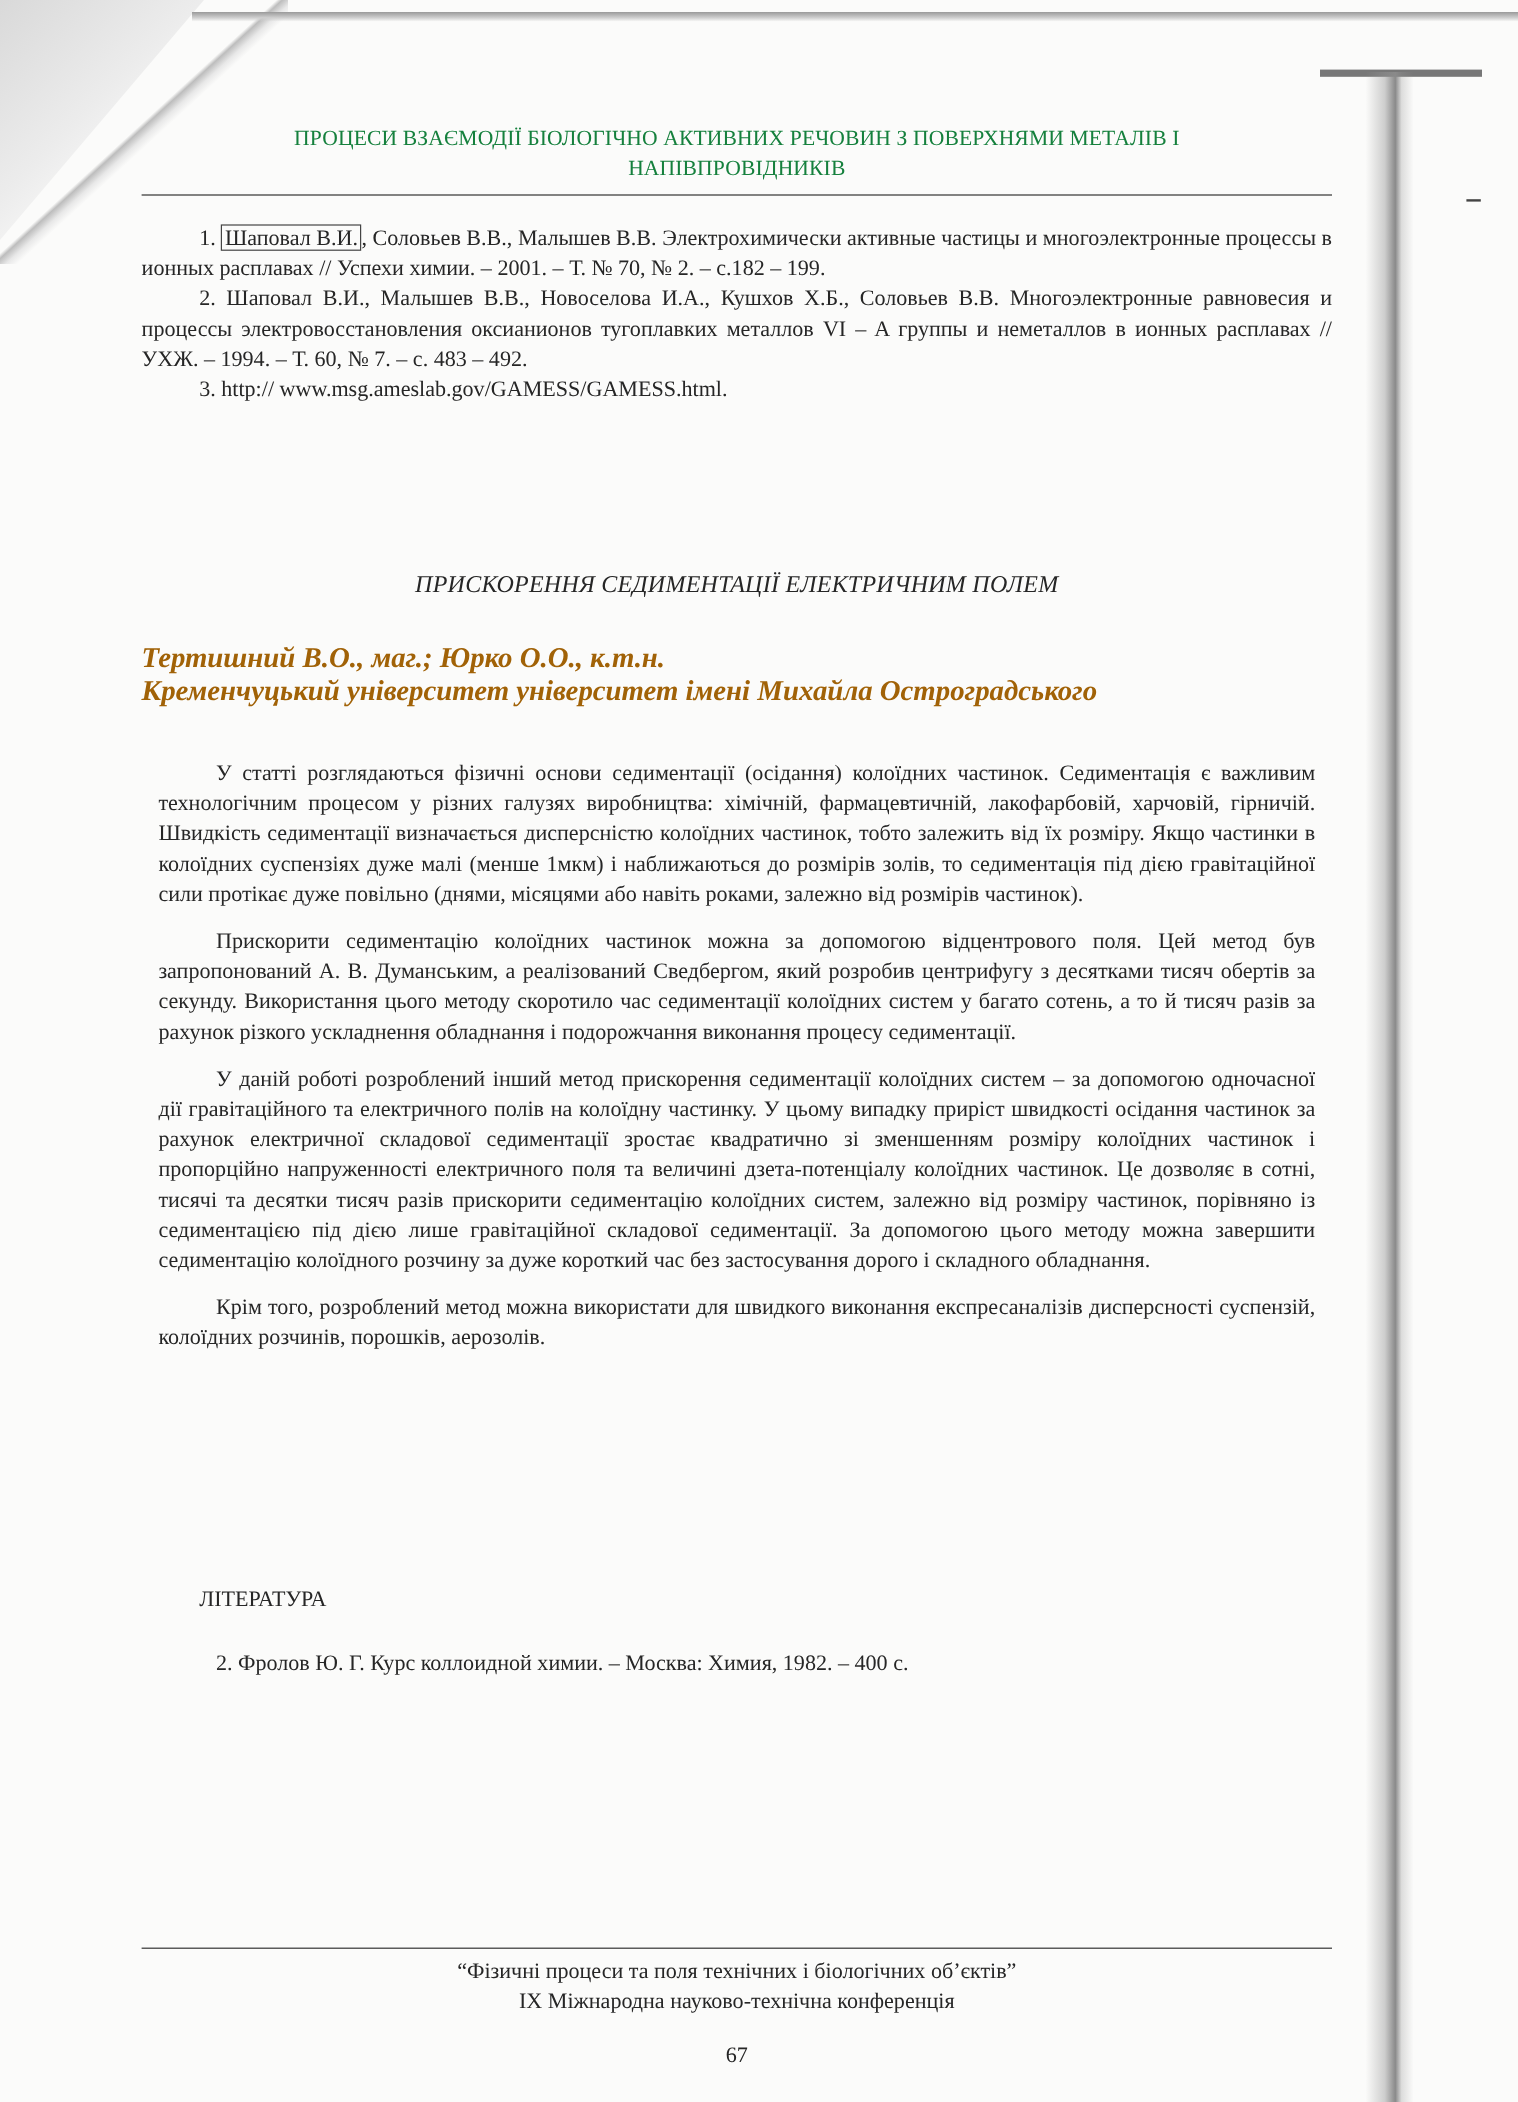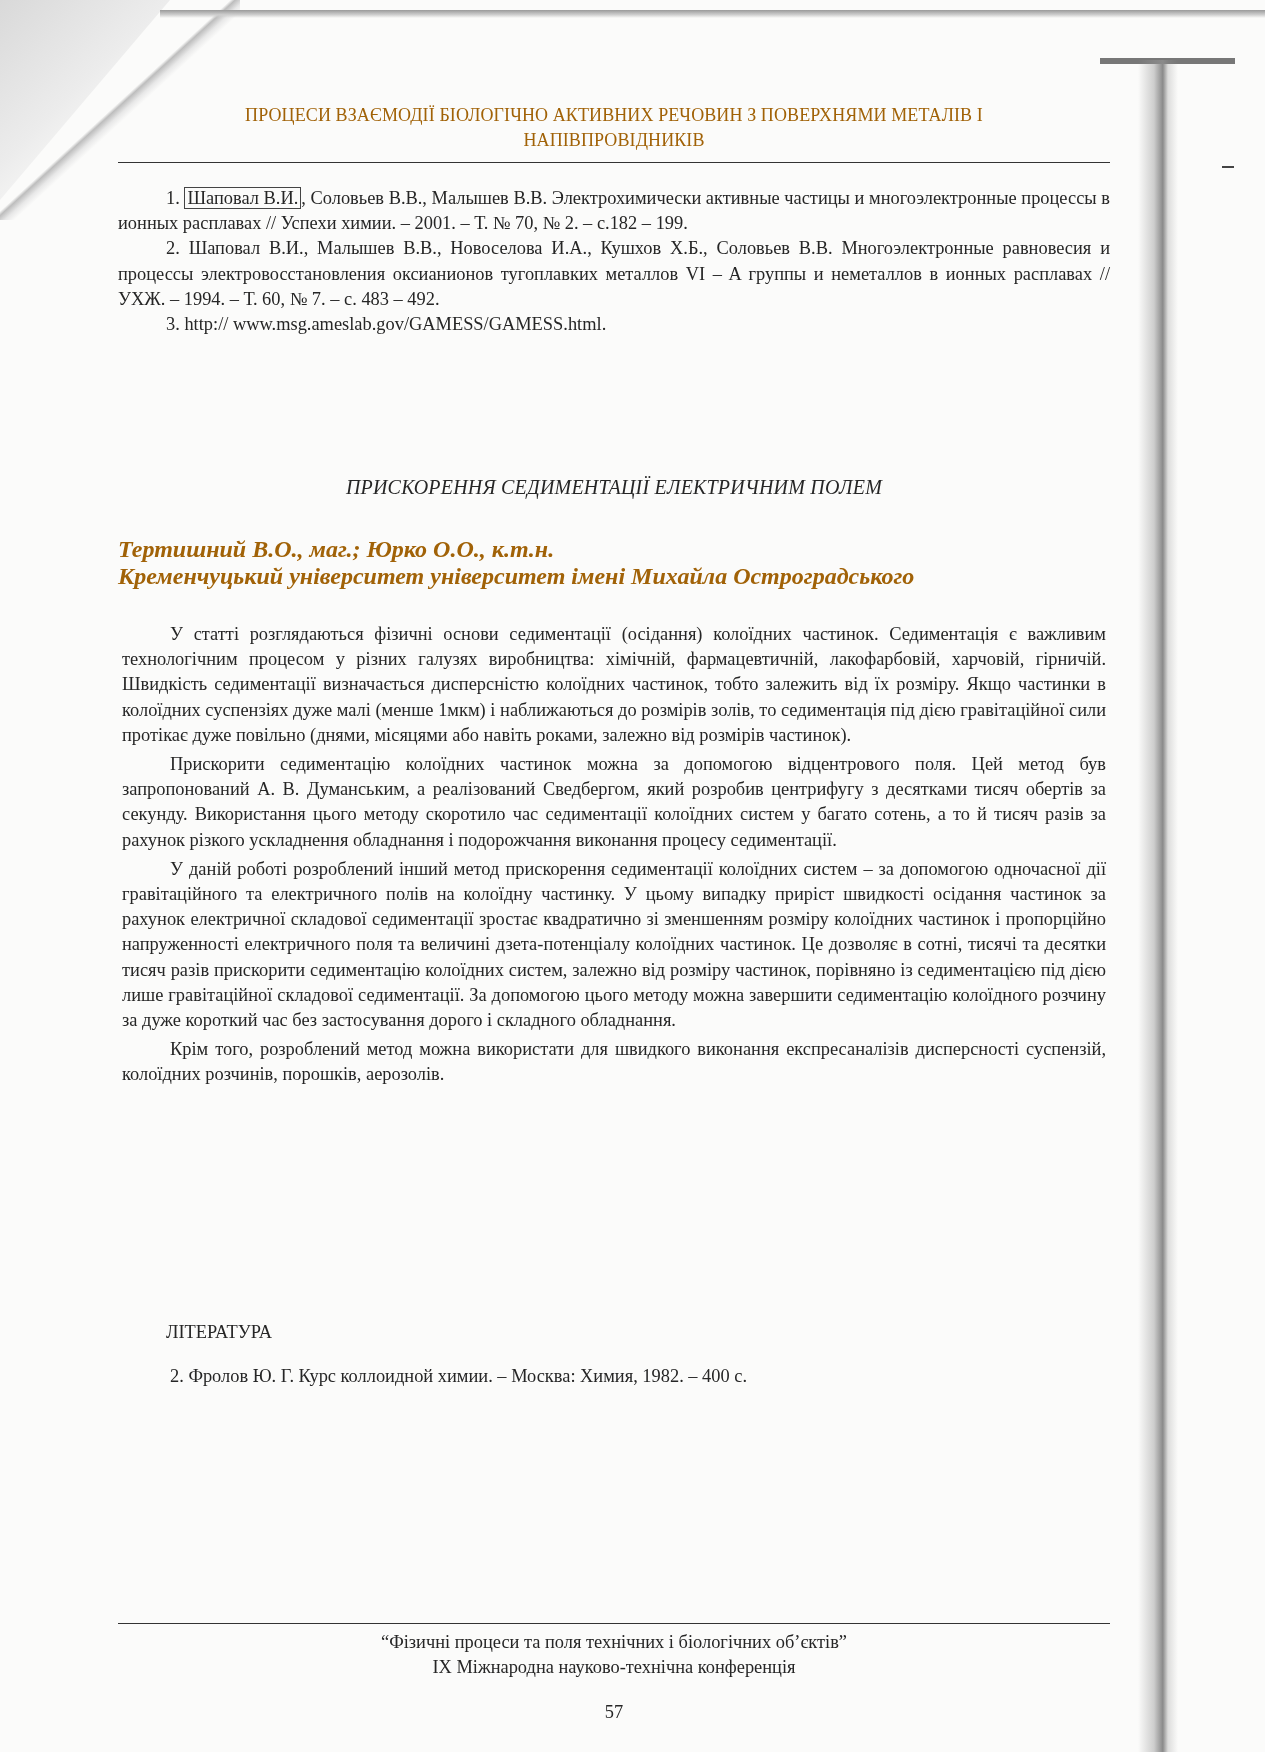--- a/index.html
+++ b/index.html
@@ -29,26 +29,26 @@
   }
   .binding-cap {
     position: absolute; left: 1100px; top: 58px; width: 135px; height: 6px;
     background: #777;
   }
   .margin-dash { position: absolute; left: 1222px; top: 166px; width: 12px; height: 2px; background: #444; }
 
   .page { position: absolute; left: 118px; top: 0; width: 992px; }
   .running-head {
     position: absolute; top: 103px; left: 0; width: 992px; text-align: center;
-    font-size: 18px; line-height: 25px; letter-spacing: .1px; color: #a16207;
+    font-size: 18px; line-height: 25px; letter-spacing: .1px; color: #15803d;
   }
   .head-rule { position: absolute; top: 162px; left: 0; width: 992px; height: 1px; background: #333; }
 
   .body-text { font-size: 18.4px; line-height: 25.2px; text-align: justify; color: #262626; }
-  .para { text-indent: 48px; margin: 4px; font-family: Liberation Serif, serif; }
+  .para { text-indent: 48px; margin: 14px; font-family: Liberation Serif, serif; }
   .refs-top { position: absolute; top: 186px; left: 0; width: 992px; }
   .ref-num { text-indent: 48px; margin: 0; }
   .boxed { border: 1px solid #444; padding: 0 2px; }
 
   .article-title {
     position: absolute; top: 476px; left: 0; width: 992px; text-align: center;
     font-style: italic; font-size: 20px; letter-spacing: .2px; color: #262626;
   }
   .authors { position: absolute; top: 536px; left: 0; font-style: italic; font-weight: bold; font-size: 24px; line-height: 27px; color: #a16207; }
   .abstract { position: absolute; top: 618px; left: 0; width: 992px; }
@@ -111,14 +111,14 @@
 
   <div class="refs-bottom body-text">
     <p class="para">2. Фролов Ю. Г. Курс коллоидной химии. – Москва: Химия, 1982. – 400 с.</p>
   </div>
 
   <div class="foot-rule"></div>
   <div class="footer">
     <div>“Фізичні процеси та поля технічних і біологічних об’єктів”</div>
     <div>IX Міжнародна науково-технічна конференція</div>
   </div>
-  <div class="page-number">57</div>
+  <div class="page-number">67</div>
 </div>
 
 </body></html>

